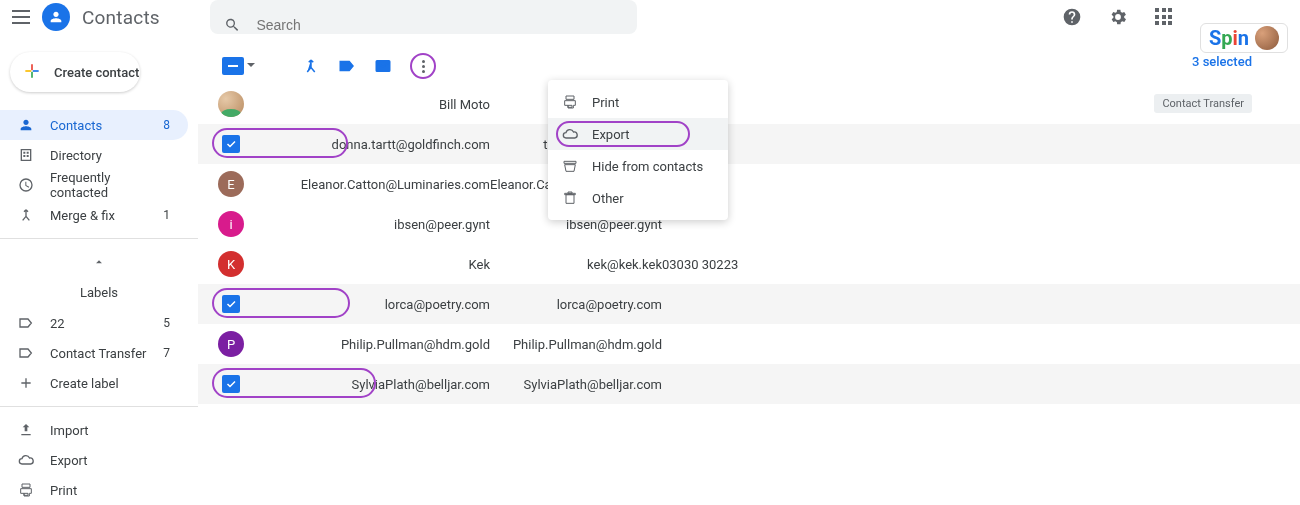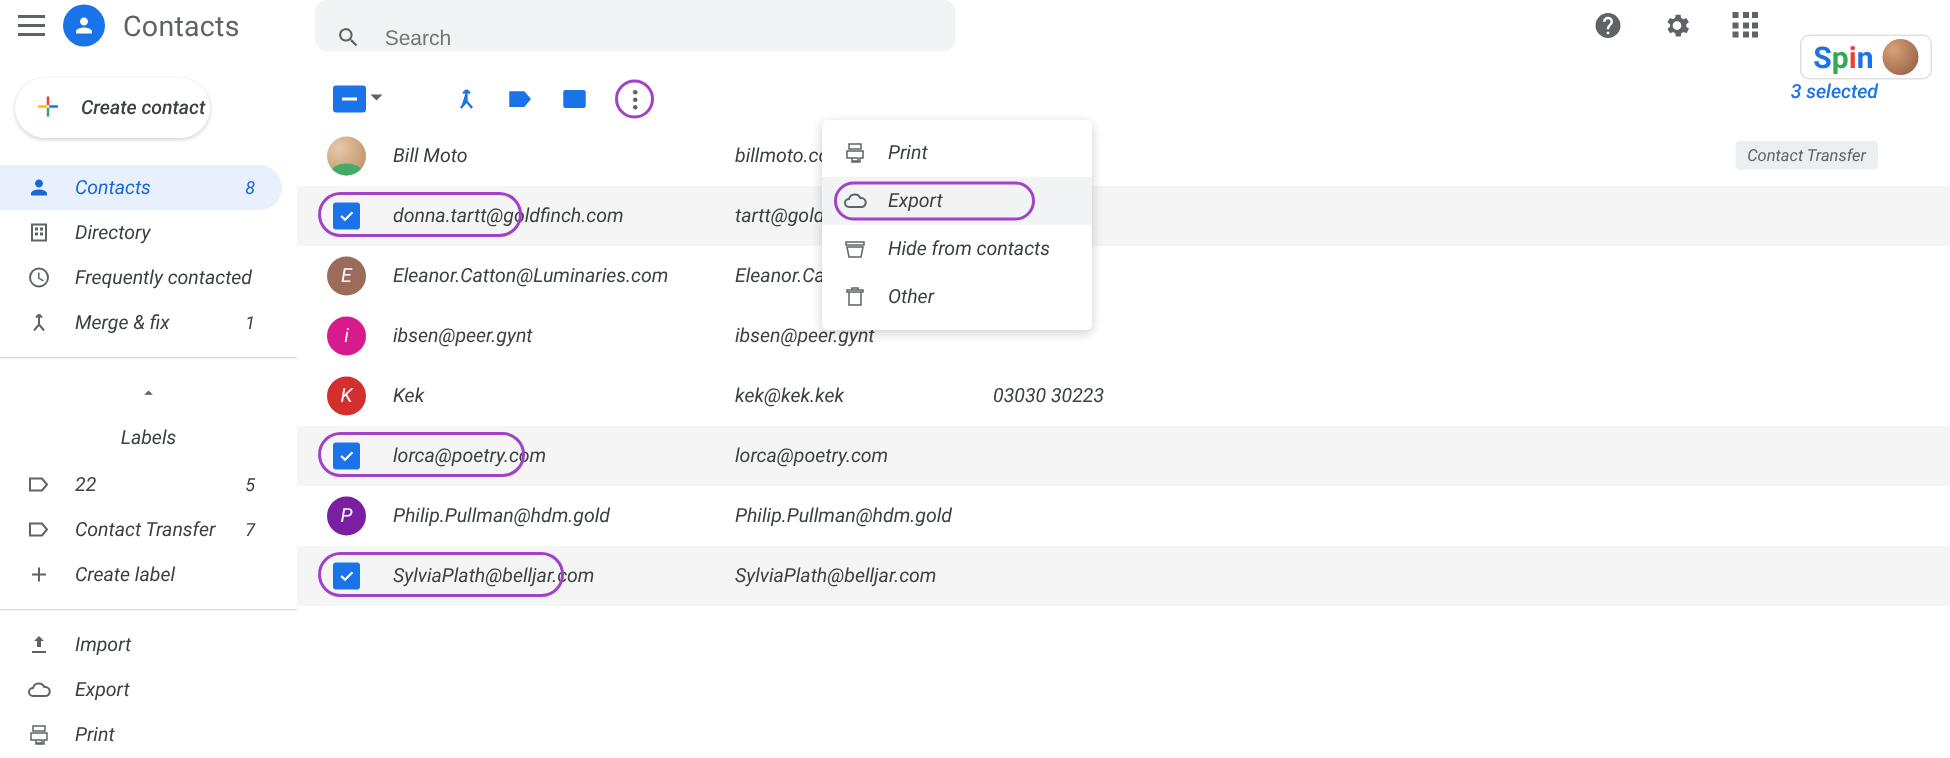--- a/index.html
+++ b/index.html
@@ -61,21 +61,21 @@
   .spin-badge {
     border: 1px solid #e0e0e0; border-radius: 6px; padding: 2px 8px;
     font-size: 20px; font-weight: 700; display:flex; align-items:center; gap:6px;
     margin-left: 12px;
     margin-top: 41px;
   }
   .spin-badge .s1 { color:#1a73e8; } .spin-badge .s2{color:#34a853;} .spin-badge .s3{color:#ea4335;} .spin-badge .s4{color:#1a73e8;}
   .avatar-small {
     width:24px; height:24px; border-radius:50%; background: radial-gradient(circle at 30% 30%, #d9a07a, #8c5a3c);
   }
-  .body { display:flex; height: calc(505px - 34px); font-style: italic; }
+  .body { display:flex; height: calc(505px - 34px); }
   .sidebar { width: 198px; padding-top: 18px; border-right: none; }
   .create-btn {
     margin: 0 0 18px 10px;
     width: 130px; height: 40px; border-radius: 20px;
     box-shadow: 0 1px 3px rgba(0,0,0,0.2);
     display:flex; align-items:center; padding-left: 12px; gap: 12px;
     font-size: 13px; font-weight: 500; color:#3c4043; cursor:pointer;
     background:#fff;
   }
   .plus-icon { font-size: 20px; line-height: 1; }
@@ -122,20 +122,21 @@
 
   .list-header {
     margin-top: 6px; padding-left: 24px; font-size: 10.5px; letter-spacing: 0.5px;
     color:#5f6368; text-transform: uppercase; height: 22px; display:flex; align-items:center;
     border-bottom:1px solid #f0f0f0;
   }
 
   .row {
     height: 40px; display:flex; align-items:center; padding-left:20px;
     position:relative;
+    text-align:right;
   }
   .row.selected { background:#f5f5f5; }
   .row .avatar {
     width:26px; height:26px; border-radius:50%; color:#fff; font-size:13px;
     display:flex; align-items:center; justify-content:center; flex-shrink:0;
   }
   .row .check {
     width:18px; height:18px; background:#1a73e8; border-radius:2px;
     display:flex; align-items:center; justify-content:center; margin-right:4px; margin-left:4px;
   }

